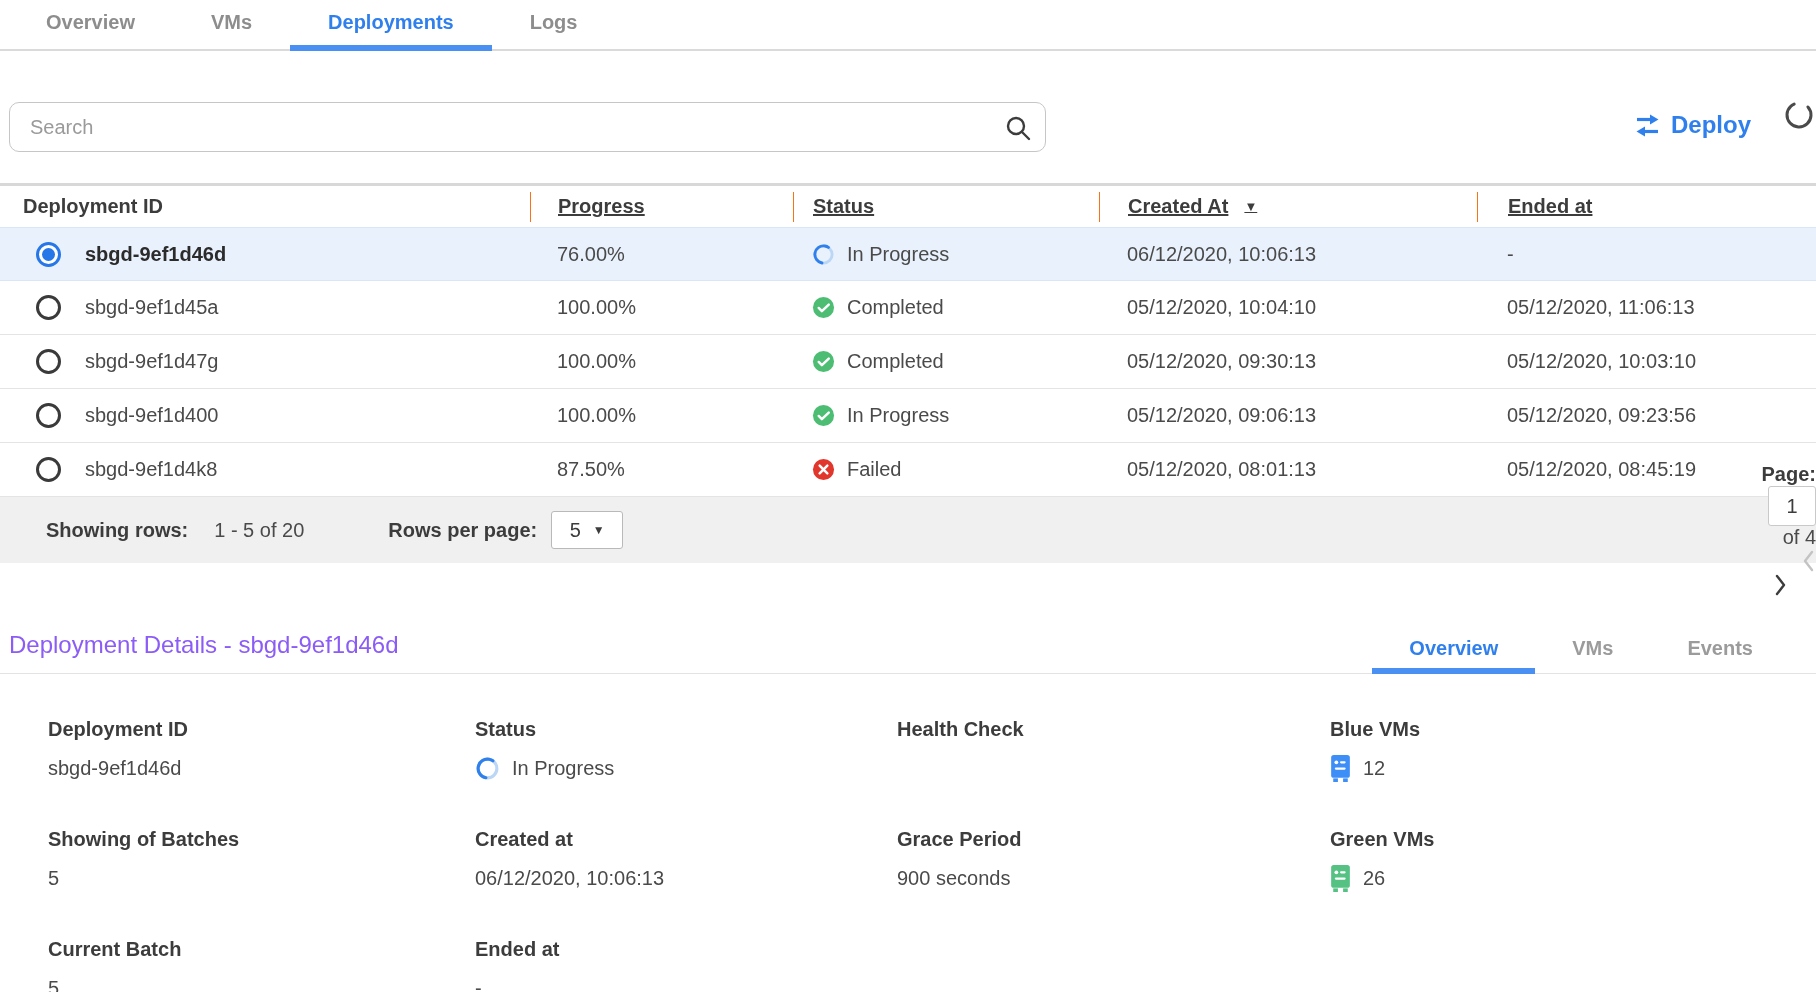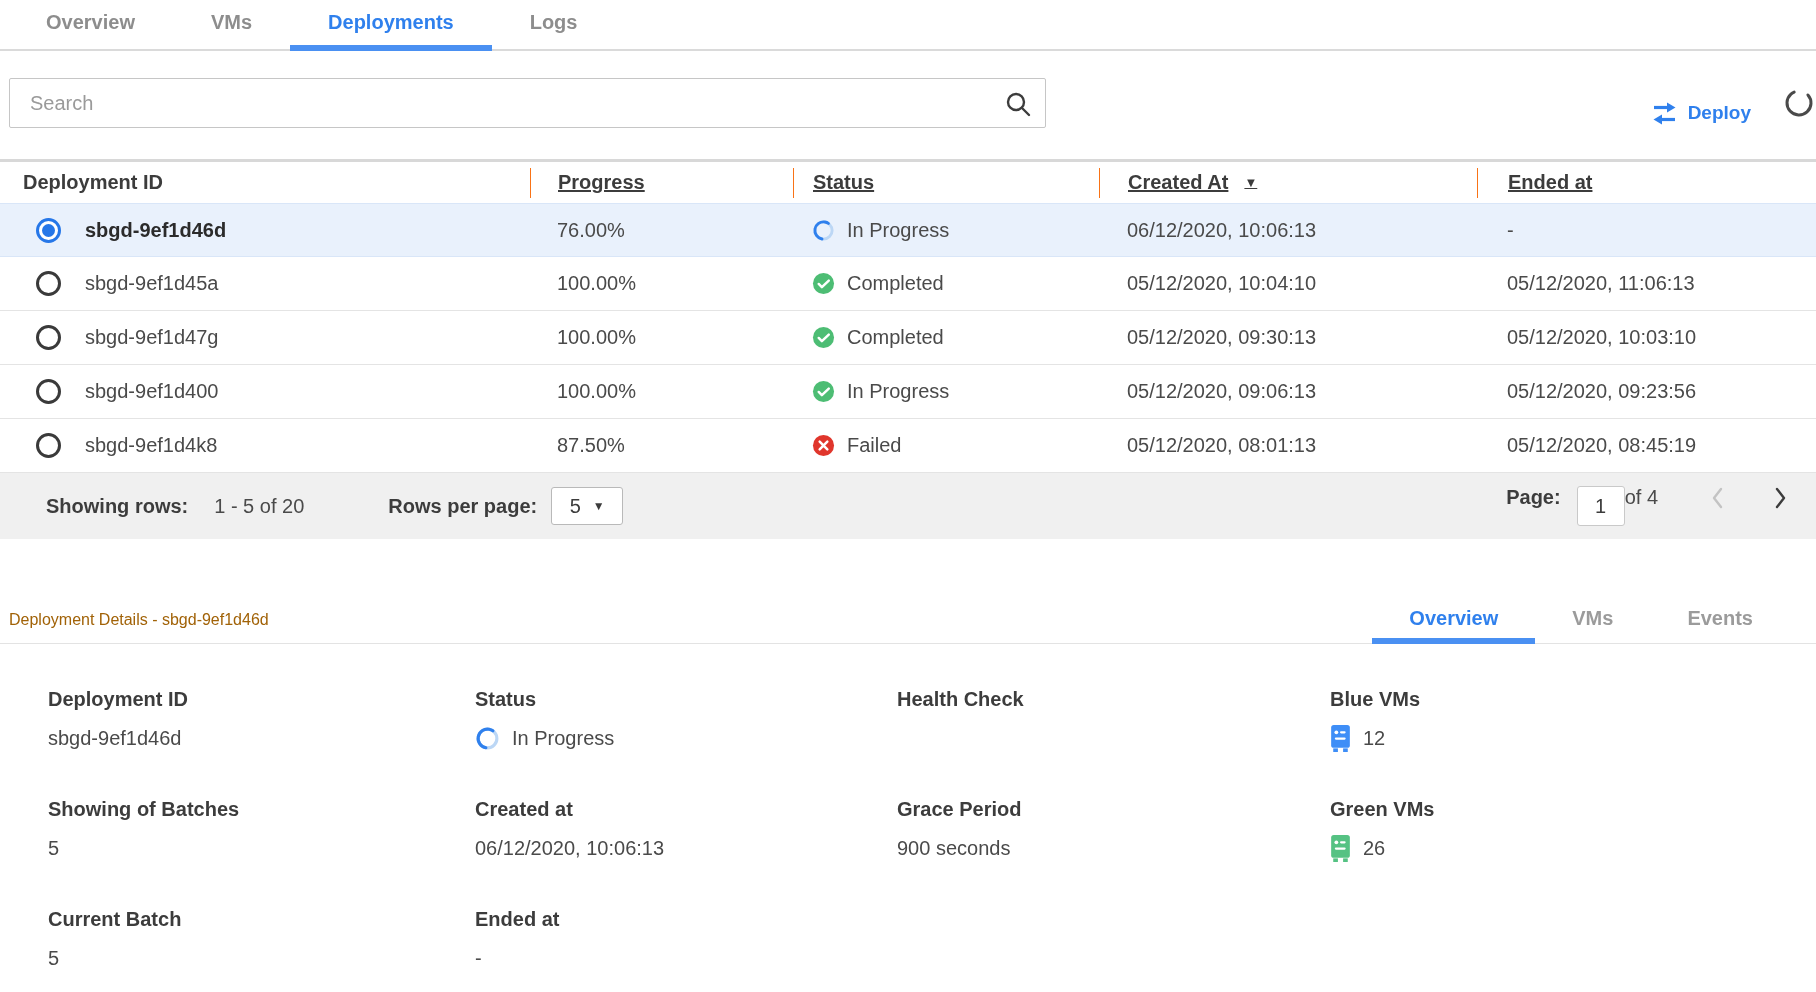--- a/index.html
+++ b/index.html
@@ -11,29 +11,29 @@
               border-bottom:2px solid #dadada; padding-left:8px; }
   .ttab { padding:0 38px 15px; font-size:20px; font-weight:700; color:#8d8d8d;
           position:relative; cursor:pointer; white-space:nowrap; }
   .ttab.active { color:#2f80ed; }
   .ttab.active::after { content:""; position:absolute; left:0; right:0; bottom:-2px;
                         height:6px; background:#4a90f2; }
 
   
   .toolbar { display:flex; align-items:center; margin-top:27px; padding-left:9px; }
   .searchbox { position:relative; width:1037px; height:50px;
-               border:1px solid #c6c6c6; border-radius:2px; background:#fff; }
+               border:1px solid #c6c6c6; border-radius:10px; background:#fff;margin-top:24px; }
   .searchbox input { width:100%; height:100%; border:none; outline:none;
                      padding:0 52px 0 20px; font-size:20px; color:#4a4a4a;
                      font-family:"Liberation Sans", sans-serif; background:transparent; }
   .searchbox input::placeholder { color:#9a9a9a; }
   .search-icon { position:absolute; right:13px; top:11px; }
   .toolbar-right { margin-left:auto; display:flex; align-items:center; }
   .deploy-btn { display:flex; align-items:center; gap:10px; color:#2f80ed;
-                font-weight:700; font-size:19px; cursor:pointer; background:none; border:none;
+                font-weight:700; font-size:24px; cursor:pointer; background:none; border:none;
                 font-family:"Liberation Sans", sans-serif;margin-top:20px; }
   .refresh-btn { margin-left:32px; margin-right:1px; background:none; border:none; cursor:pointer; }
 
   
   .table { margin-top:31px; }
   .thead { display:flex; align-items:center; height:44px; border-top:3px solid #d8d8d8;
            font-size:20px; font-weight:700; color:#3c3c3c; }
   .th { display:flex; align-items:center; height:30px; }
   .th + .th { border-left:1px solid #f97316;text-decoration:underline; }
   .c1 { width:530px; padding-left:23px; }
@@ -60,32 +60,32 @@
   .tfoot { display:flex; align-items:center; height:66px; background:#f0f0f0;
            font-size:20px; color:#3c3c3c; }
   .bold { font-weight:700; }
   .f-showing-label { margin-left:46px; }
   .f-showing-value { margin-left:26px; color:#4a4a4a; }
   .f-rpp-label { margin-left:84px;text-align:center; }
   .f-select { margin-left:14px; width:72px; height:38px; background:#fff;
               border:1px solid #b9b9b9; border-radius:3px; display:flex; align-items:center;
               justify-content:center; gap:12px; cursor:pointer; }
   .caret { font-size:12px; color:#3c3c3c; }
-  .f-right { margin-left:auto; display:flex; align-items:flex-start; }
+  .f-right { margin-left:auto; display:flex; align-items:flex-end;flex-direction:column; }
   .f-page-input { margin-left:16px; width:48px; height:40px; border:1px solid #c9c9c9;
                   border-radius:3px; text-align:center; font-size:20px; color:#3c3c3c;
                   background:#fff; font-family:"Liberation Sans", sans-serif; outline:none; }
   .f-page-total { color:#4a4a4a; }
   .f-prev { margin-left:52px; background:none; border:none; cursor:default; display:flex; }
   .f-next { margin-left:48px; margin-right:28px; background:none; border:none; cursor:pointer; display:flex; }
 
   
   .details-header { display:flex; align-items:flex-end; margin-top:68px;
                     border-bottom:1px solid #e3e3e3; }
-  .details-title { font-size:16px; color:#a16207; padding:0 0 14px 9px;text-align:right; }
+  .details-title { font-size:24px; color:#8b5cf6; padding:0 0 14px 9px;text-align:right; }
   .details-tabs { margin-left:auto; display:flex; padding-right:26px; }
   .dtab { padding:0 37px 13px; font-size:20px; font-weight:700; color:#9b9b9b;
           position:relative; cursor:pointer; }
   .dtab.active { color:#2f80ed; }
   .dtab.active::after { content:""; position:absolute; left:0; right:0; bottom:-1px;
                         height:6px; background:#4a90f2; }
 
   .dgrid { display:grid; grid-template-columns:427px 422px 433px 1fr;
            padding:44px 0 0 48px; }
   .dfield { margin-bottom:46px; }

